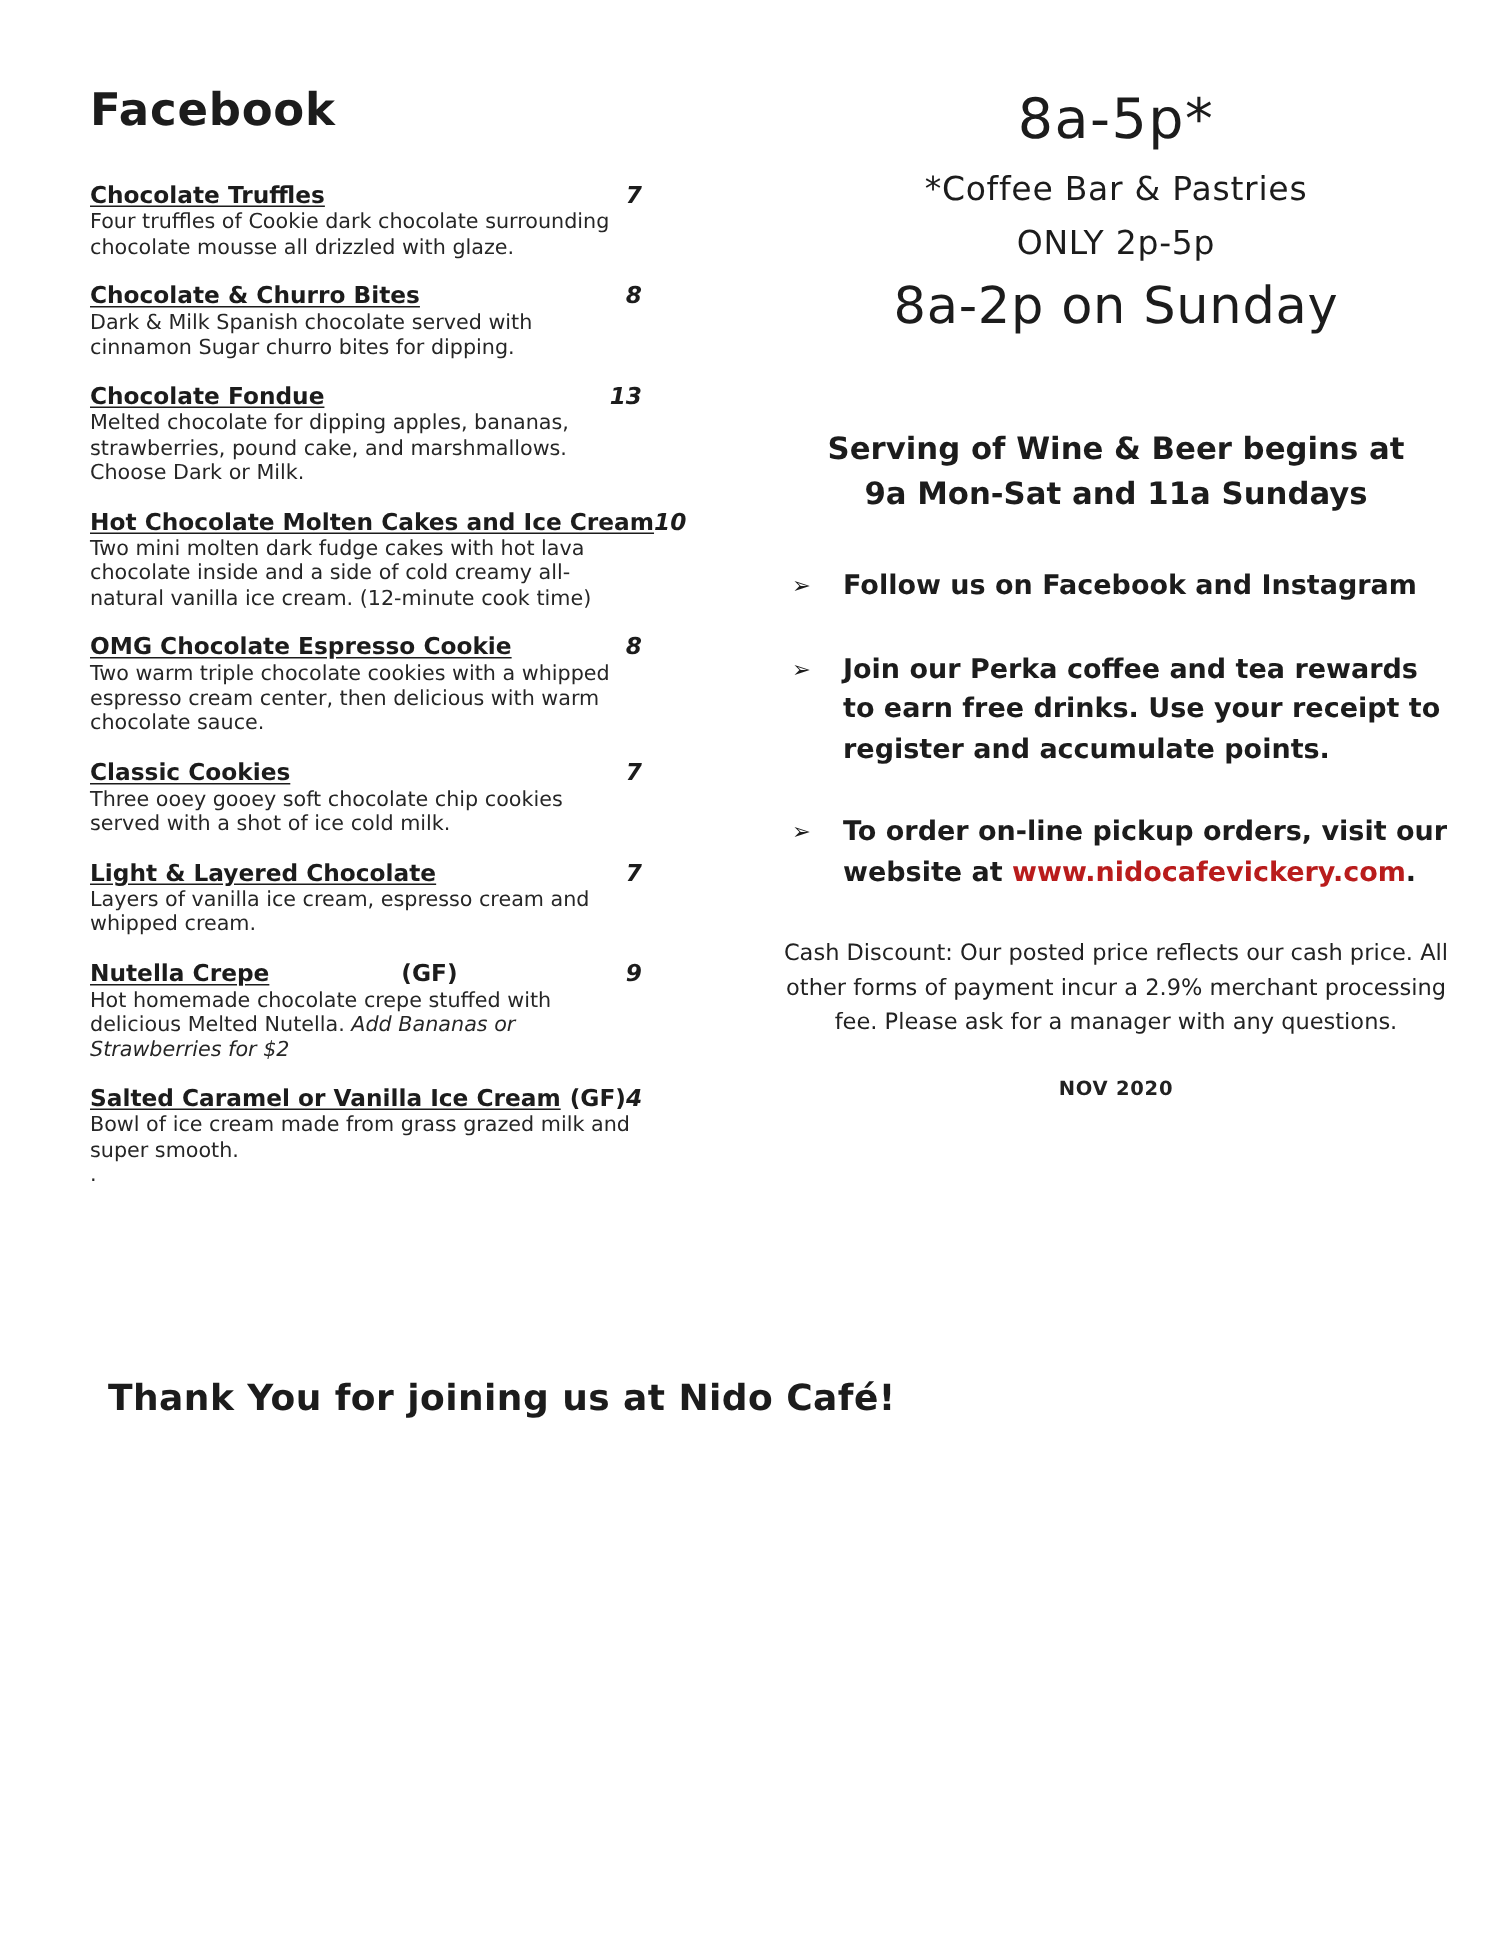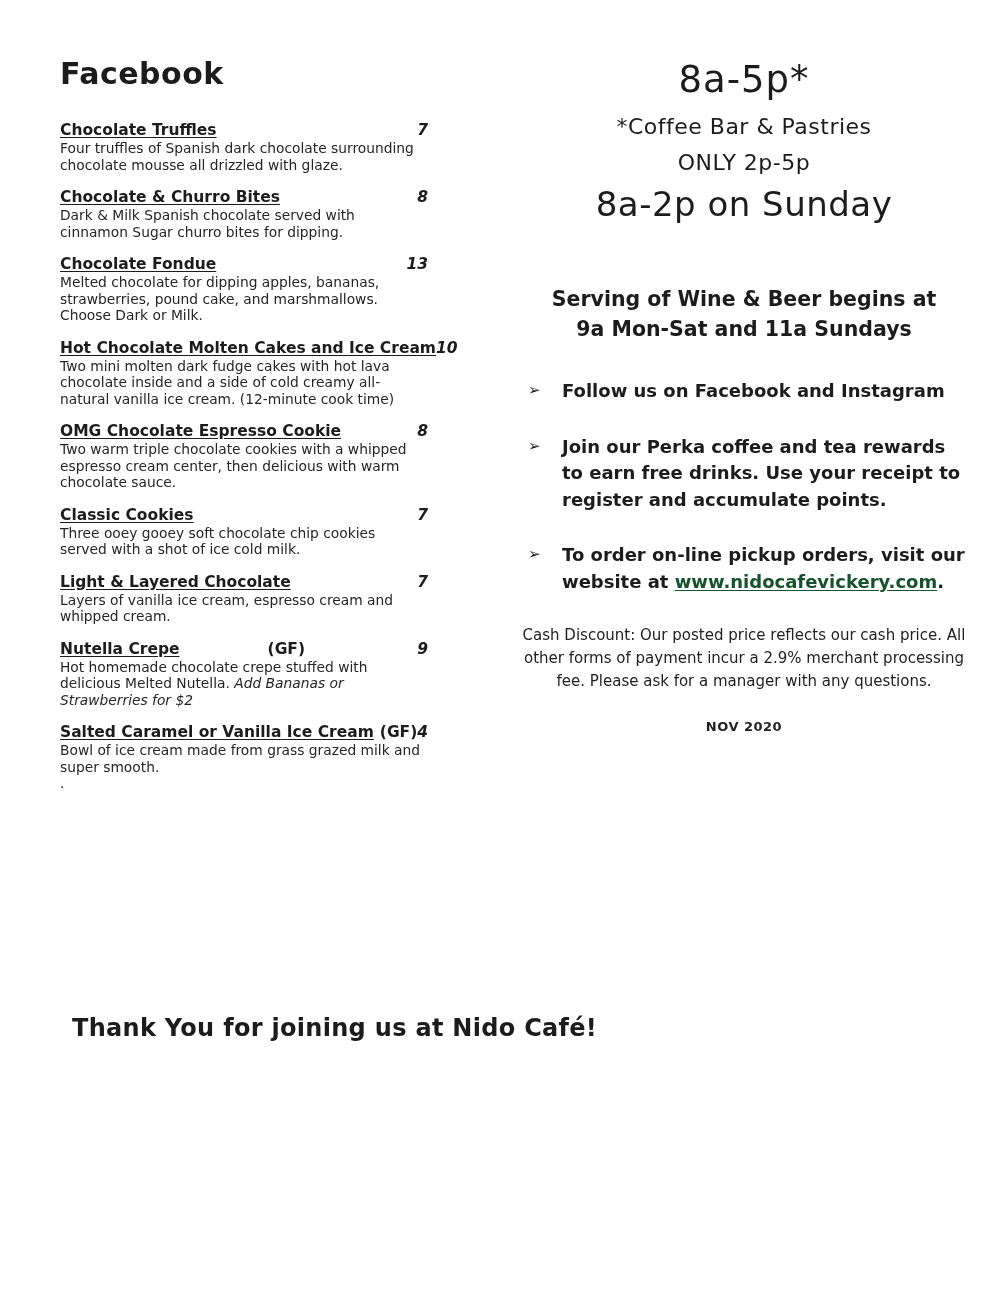--- a/index.html
+++ b/index.html
@@ -45,48 +45,48 @@
   .serving { margin-top: 60px; font-size: 20.5px; font-weight: 700; line-height: 30px; }
 
   .bullets { margin-top: 34px; text-align: left; }
   .bullet-row { display: flex; margin-bottom: 29px; }
   .bullet-glyph {
     flex: 0 0 44px; font-size: 15px; padding-top: 3px; padding-left: 10px;
     color: #1c1c1c;
   }
   .bullet-text { font-size: 18px; font-weight: 700; line-height: 26.5px; }
   .bullet-text a, .site-link {
-    color: #14532d; text-decoration: underline; text-underline-offset: 2px; cursor: pointer;
+    color: #b91c1c; text-underline-offset: 2px; cursor: pointer;
   }
 
   .disclaimer { margin-top: 12px; font-size: 15px; line-height: 23px; color: #222; }
   .cash-note  { margin-top: 23px; font-size: 15px; line-height: 23px; color: #222; }
   .rev-date   { margin-top: 26px; font-size: 13px; letter-spacing: 0.5px; color: #222; font-weight: bold; }
 
   
   .footer-thanks {
-    position: absolute; left: 72px; top: 1014px;
+    position: absolute; left: 72px; top: 918px;
     font-size: 24px; font-weight: 600; letter-spacing: 0.3px;
   }
 </style>
 </head>
 <body>
 
 <div class="page">
 
   <div class="left-col">
     <div class="menu-title">Facebook</div>
 
     <div class="menu-item">
       <div class="item-head">
         <span class="item-name">Chocolate Truffles</span>
         <span class="item-spacer"></span>
         <span class="item-price">7</span>
       </div>
-      <div class="item-desc">Four truffles of Spanish dark chocolate surrounding chocolate mousse all drizzled with glaze.</div>
+      <div class="item-desc">Four truffles of Cookie dark chocolate surrounding chocolate mousse all drizzled with glaze.</div>
     </div>
 
     <div class="menu-item">
       <div class="item-head">
         <span class="item-name">Chocolate &amp; Churro Bites</span>
         <span class="item-spacer"></span>
         <span class="item-price">8</span>
       </div>
       <div class="item-desc">Dark &amp; Milk Spanish chocolate served with cinnamon Sugar churro bites for dipping.</div>
     </div>

